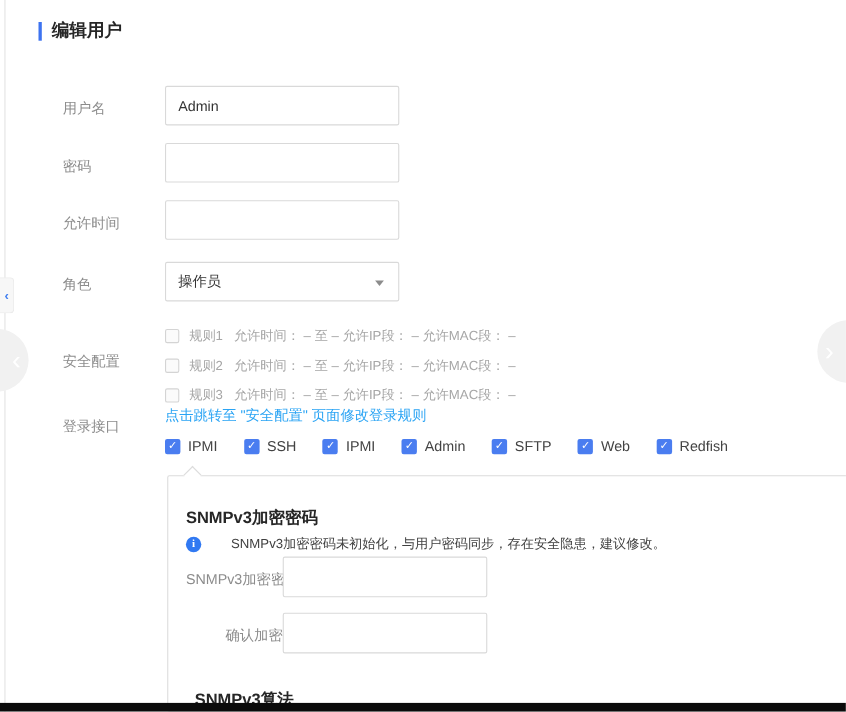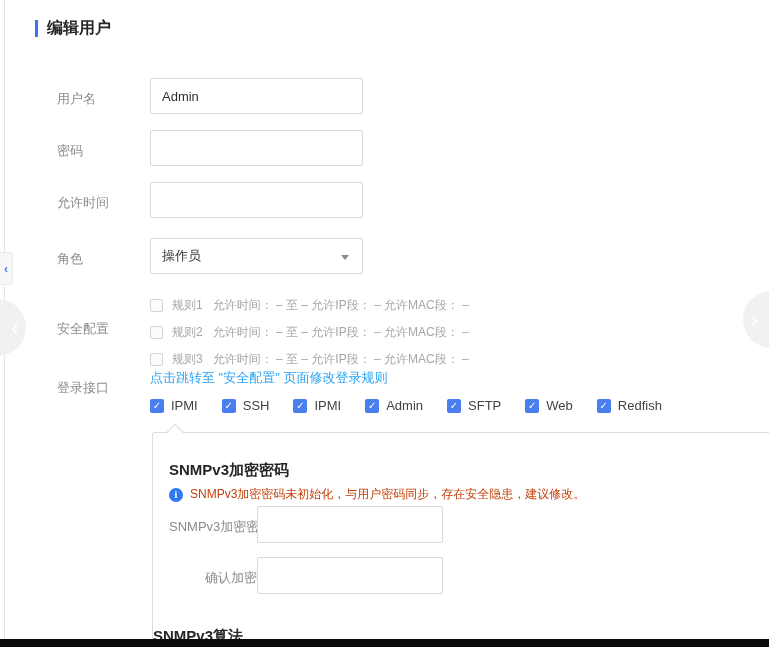--- a/index.html
+++ b/index.html
@@ -59,28 +59,28 @@
     position:absolute; left:16px; top:-7px; width:12px; height:12px; background:#fff;
     border-left:1px solid #dcdcdc; border-top:1px solid #dcdcdc; transform:rotate(45deg);
   }
   .panel-title { position:absolute; left:16px; top:28px; font-size:15px; font-weight:bold; color:#262626; }
   .panel-info { position:absolute; left:16px; top:53px; display:flex; align-items:center; }
   .info-icon {
     width:14px; height:14px; border-radius:50%; background:#3179f2; color:#fff;
     font-size:10px; font-weight:bold; display:flex; align-items:center; justify-content:center;
     margin-right:7px; flex:none; font-family:"Liberation Serif",serif;
   }
-  .panel-info .txt { font-size:12px; color:#c2410c; }
+  .panel-info .txt { font-size:12px; color:#404040;margin-left:20px; }
   .p-label { position:absolute; left:16px; font-size:13px; color:#8c8c8c; }
   .p-input {
     position:absolute; left:104px; width:186px; height:37px;
     border:1px solid #d9d9d9; border-radius:2px; background:#fff;
     font-family:"Liberation Sans",sans-serif; font-size:13px; color:#333; padding:0 11px; outline:none;
   }
-  .algo-title { position:absolute; left:0; top:194px; font-size:15px; font-weight:bold; color:#262626; }
+  .algo-title { position:absolute; left:24px; top:194px; font-size:15px; font-weight:bold; color:#262626; }
 
   
   .collapse-tab {
     position:absolute; left:0; top:252px; width:13px; height:33px;
     background:#f7f7f7; border:1px solid #ebebeb; border-left:none; border-radius:0 4px 4px 0;
     display:flex; align-items:center; justify-content:center;
     color:#3f7ef0; font-size:12px; font-weight:bold; cursor:pointer; z-index:5;
   }
   .car-circle {
     position:absolute; width:57px; height:57px; border-radius:50%; background:#f1f1f1;

